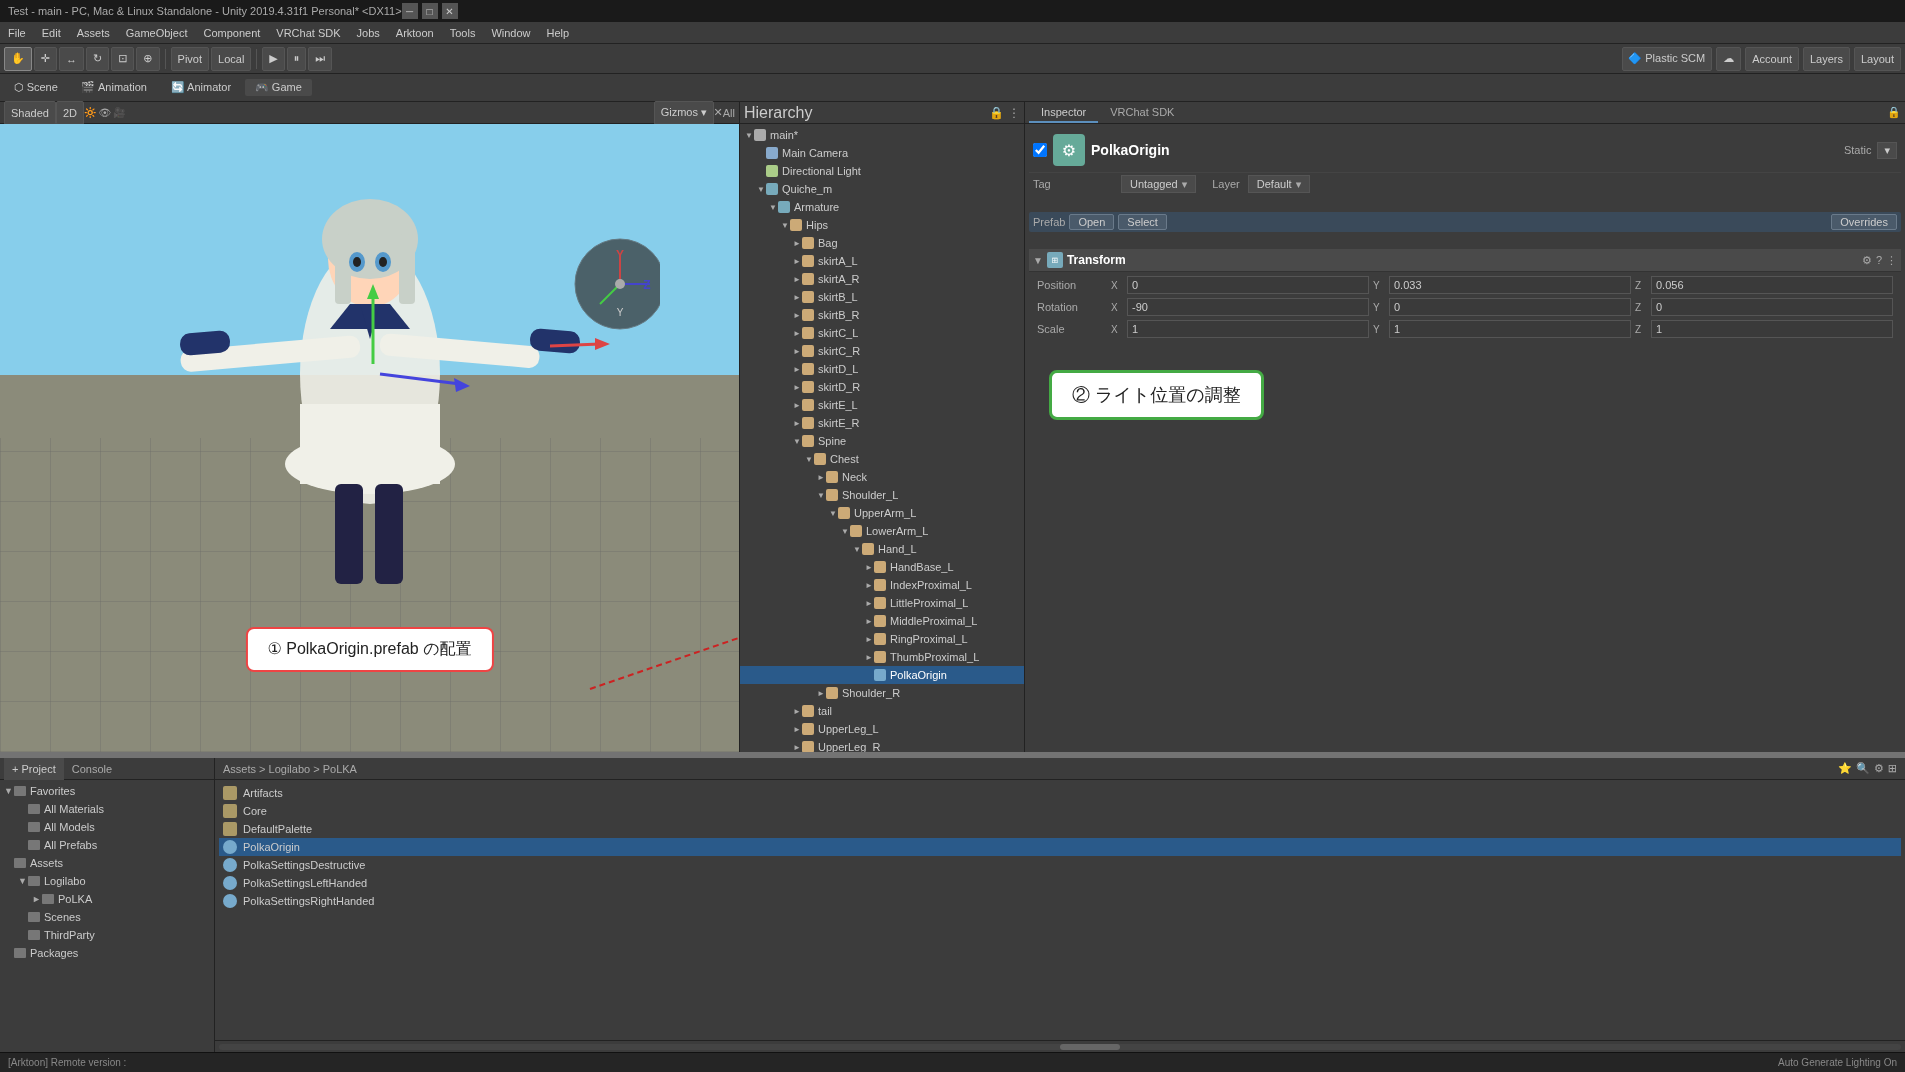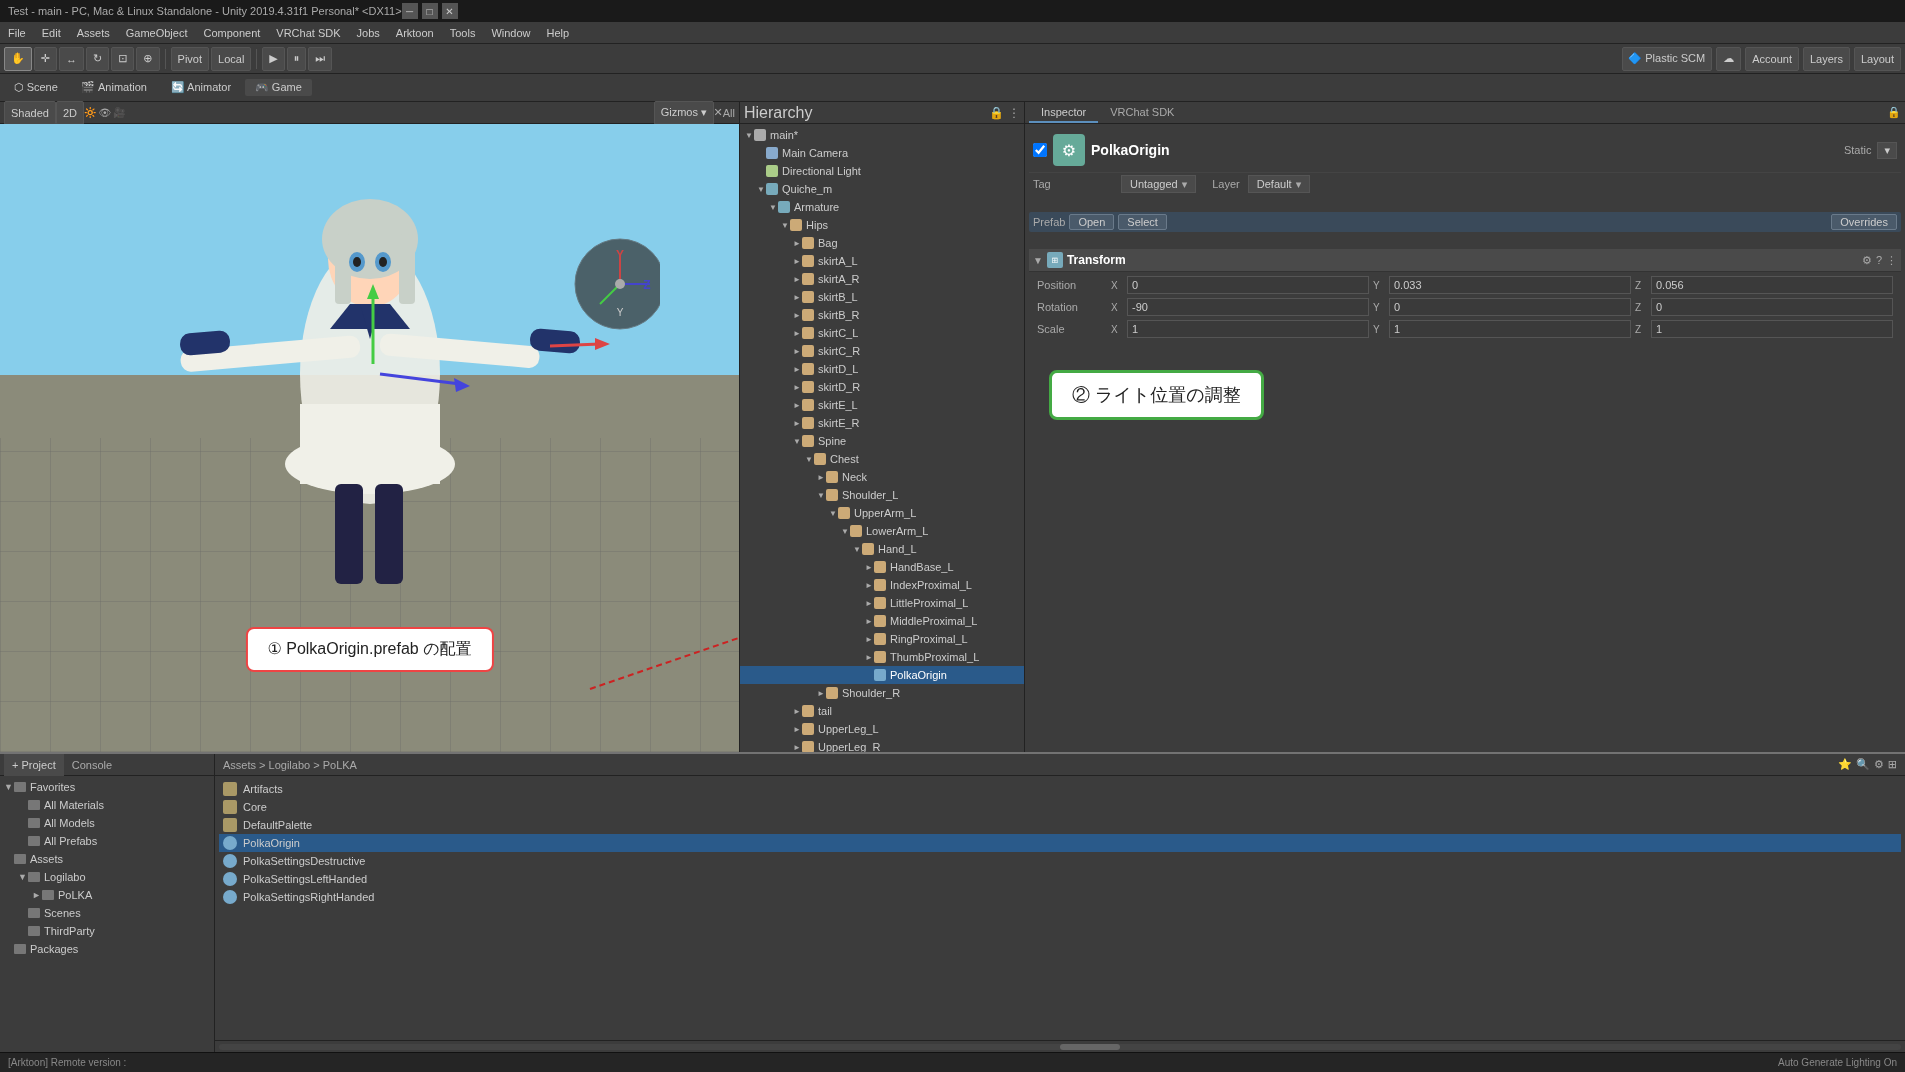--- a/index.html
+++ b/index.html
@@ -82,21 +82,21 @@
     .transform-input { flex: 1; background: #3a3a3a; border: 1px solid #555; color: #ccc; padding: 1px 4px; font-size: 11px; height: 18px; }
 
     
     .annotation-box-1 { position: absolute; bottom: 80px; left: 50%; transform: translateX(-50%); background: white; border: 2px solid #e44; border-radius: 8px; padding: 10px 20px; font-size: 16px; color: #222; white-space: nowrap; z-index: 100; }
     .annotation-box-2 { position: absolute; top: 180px; right: 200px; background: white; border: 3px solid #4a4; border-radius: 8px; padding: 10px 20px; font-size: 18px; color: #222; white-space: nowrap; z-index: 100; }
 
     
     .arrow-svg { position: absolute; top: 0; left: 0; width: 100%; height: 100%; pointer-events: none; z-index: 99; }
 
     
-    #bottom-area { height: 300px; display: flex; border-top: 2px solid #737373; background: #3c3c3c; }
+    #bottom-area { height: 300px; display: flex; border-top: 6px solid #737373; background: #3c3c3c; }
     #project-panel { flex: 0 0 215px; border-right: 1px solid #222; display: flex; flex-direction: column; }
     #project-header { height: 22px; display: flex; align-items: center; padding: 0 4px; border-bottom: 1px solid #222; gap: 8px; }
     #project-header-tabs { display: flex; }
     .proj-tab { padding: 0 8px; height: 22px; display: flex; align-items: center; cursor: pointer; font-size: 11px; color: #aaa; }
     .proj-tab.active { color: #ccc; background: #4a4a4a; }
     #project-content { flex: 1; overflow-y: auto; padding: 2px 0; }
     .proj-tree-item { height: 18px; display: flex; align-items: center; cursor: pointer; color: #ccc; font-size: 11px; padding-left: 4px; }
 
     #assets-panel { flex: 1; display: flex; flex-direction: column; }
     #assets-header { height: 22px; display: flex; align-items: center; padding: 0 8px; border-bottom: 1px solid #222; gap: 4px; font-size: 11px; color: #aaa; }

